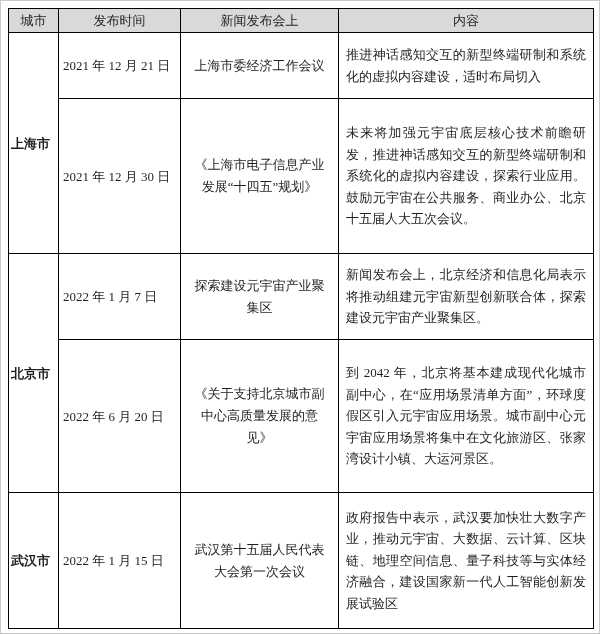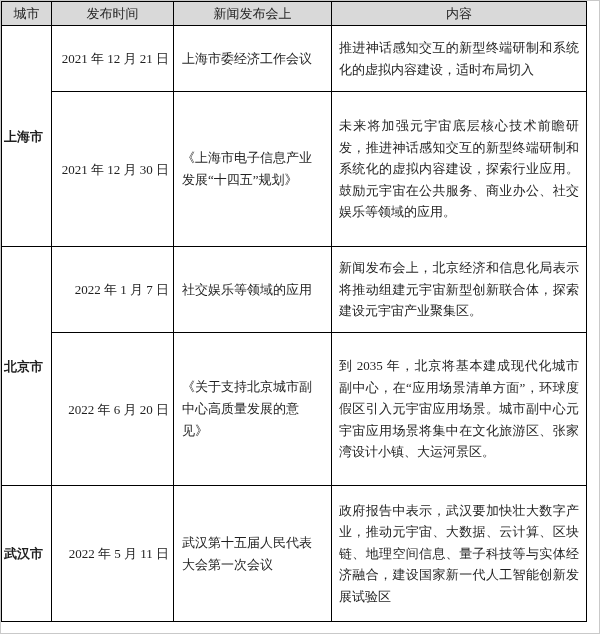--- a/index.html
+++ b/index.html
@@ -2,20 +2,21 @@
 <html><head>
 <meta charset="utf-8">
 <style>
   * { margin: 0; padding: 0; box-sizing: border-box; }
   html, body { background: #ffffff; }
   .page {
     width: 600px;
     height: 634px;
     background: #ffffff;
     border: 1px solid #c9c9c9;
+    padding: 7px;
     font-family: "Liberation Serif", "DejaVu Serif", serif;
     color: #1f1f1f;
   }
   table.policy {
     border-collapse: collapse;
     table-layout: fixed;
     width: 585px;
     height: 620px;
   }
   th, td {
@@ -35,25 +36,26 @@
   .col-date    { width: 122px; }
   .col-name    { width: 158px; }
   .col-content { width: 255px; font-family: Liberation Mono, monospace; }
   td.city {
     text-align: left;
     line-height: 21px;
     padding: 2px 2px;
     font-weight: bold;
   }
   td.date {
-    text-align: right;
+    text-align: left;
     line-height: 21px;
     padding: 2px 4px;
   }
   td.name {
+    text-align: center;
     line-height: 22px;
     padding: 2px 8px;
   }
   td.content {
     text-align: justify;
     line-height: 21.5px;
     padding: 2px 7px;
   }
   tr.r1 { height: 66px; }
   tr.r2 { height: 155px; }
@@ -77,34 +79,34 @@
     <tbody>
       <tr class="r1">
         <td class="city" rowspan="2">上海市</td>
         <td class="date">2021 年 12 月 21 日</td>
         <td class="name">上海市委经济工作会议</td>
         <td class="content">推进神话感知交互的新型终端研制和系统化的虚拟内容建设，适时布局切入</td>
       </tr>
       <tr class="r2">
         <td class="date">2021 年 12 月 30 日</td>
         <td class="name">《上海市电子信息产业发展“十四五”规划》</td>
-        <td class="content">未来将加强元宇宙底层核心技术前瞻研发，推进神话感知交互的新型终端研制和系统化的虚拟内容建设，探索行业应用。鼓励元宇宙在公共服务、商业办公、社交娱乐等领域的应用。</td>
+        <td class="content">未来将加强元宇宙底层核心技术前瞻研发，推进神话感知交互的新型终端研制和系统化的虚拟内容建设，探索行业应用。鼓励元宇宙在公共服务、商业办公、北京十五届人大五次会议。</td>
       </tr>
       <tr class="r3">
         <td class="city" rowspan="2">北京市</td>
         <td class="date">2022 年 1 月 7 日</td>
-        <td class="name">社交娱乐等领域的应用</td>
+        <td class="name">探索建设元宇宙产业聚集区</td>
         <td class="content">新闻发布会上，北京经济和信息化局表示将推动组建元宇宙新型创新联合体，探索建设元宇宙产业聚集区。</td>
       </tr>
       <tr class="r4">
         <td class="date">2022 年 6 月 20 日</td>
         <td class="name">《关于支持北京城市副中心高质量发展的意见》</td>
-        <td class="content">到 2035 年，北京将基本建成现代化城市副中心，在“应用场景清单方面”，环球度假区引入元宇宙应用场景。城市副中心元宇宙应用场景将集中在文化旅游区、张家湾设计小镇、大运河景区。</td>
+        <td class="content">到 2042 年，北京将基本建成现代化城市副中心，在“应用场景清单方面”，环球度假区引入元宇宙应用场景。城市副中心元宇宙应用场景将集中在文化旅游区、张家湾设计小镇、大运河景区。</td>
       </tr>
       <tr class="r5">
         <td class="city">武汉市</td>
-        <td class="date">2022 年 5 月 11 日</td>
+        <td class="date">2022 年 1 月 15 日</td>
         <td class="name">武汉第十五届人民代表大会第一次会议</td>
         <td class="content">政府报告中表示，武汉要加快壮大数字产业，推动元宇宙、大数据、云计算、区块链、地理空间信息、量子科技等与实体经济融合，建设国家新一代人工智能创新发展试验区</td>
       </tr>
     </tbody>
   </table>
 </div>
 
 </body></html>

